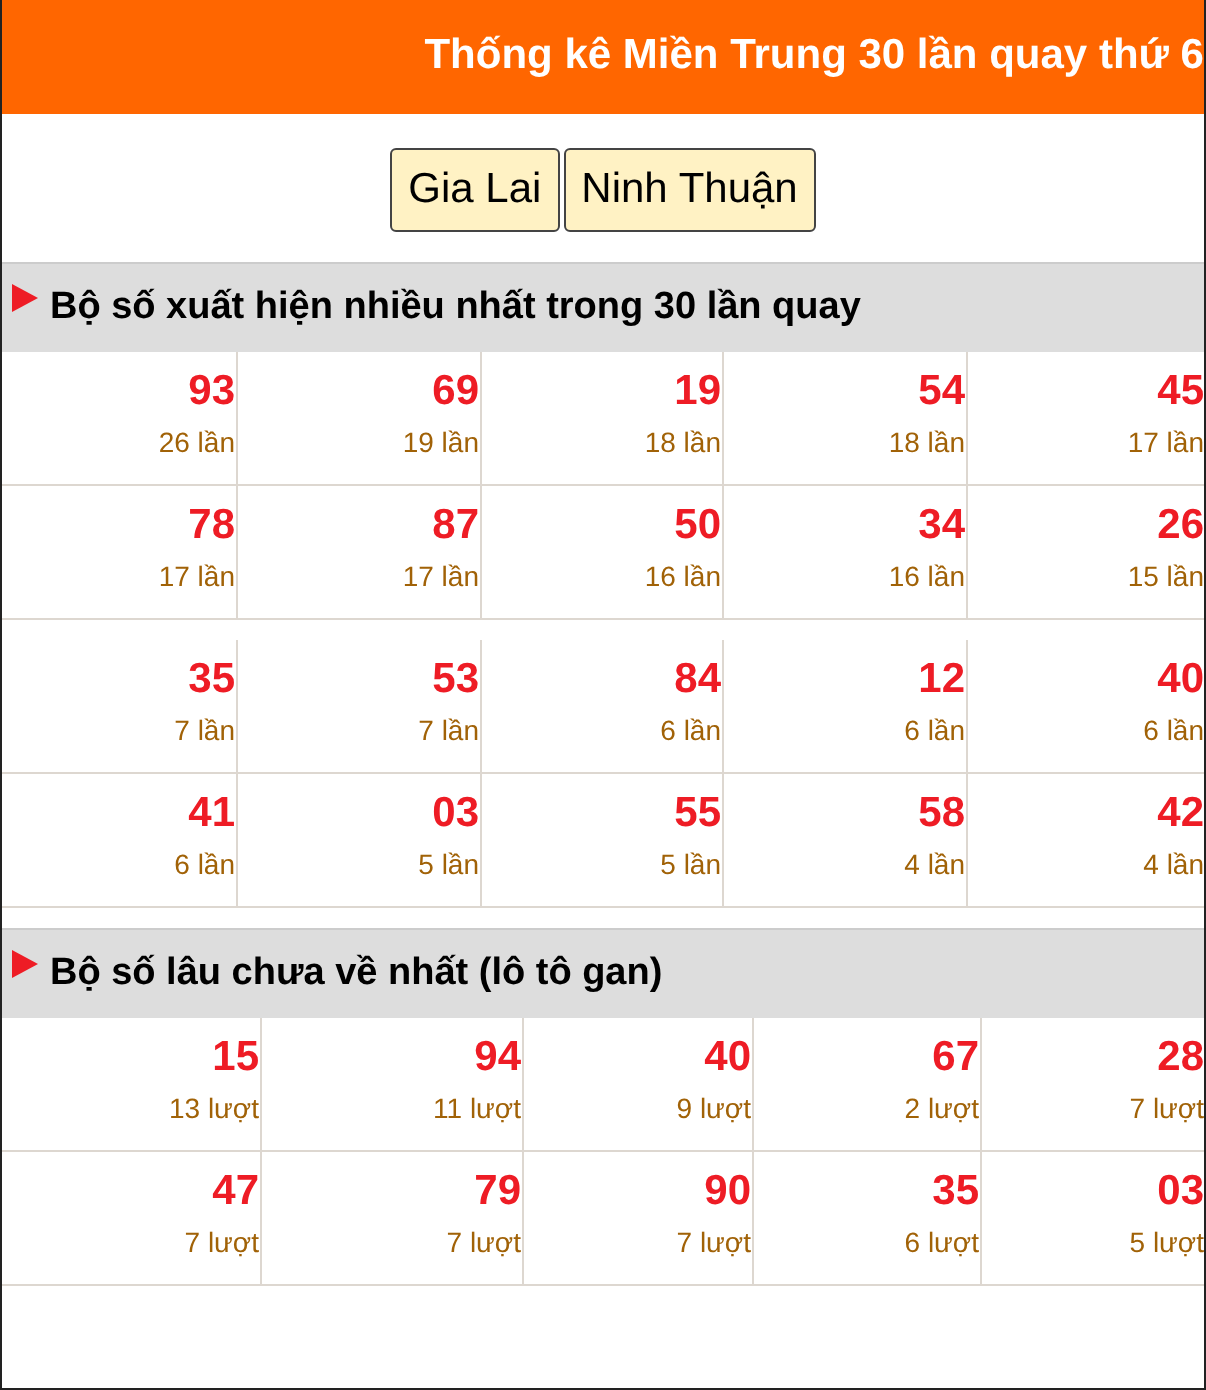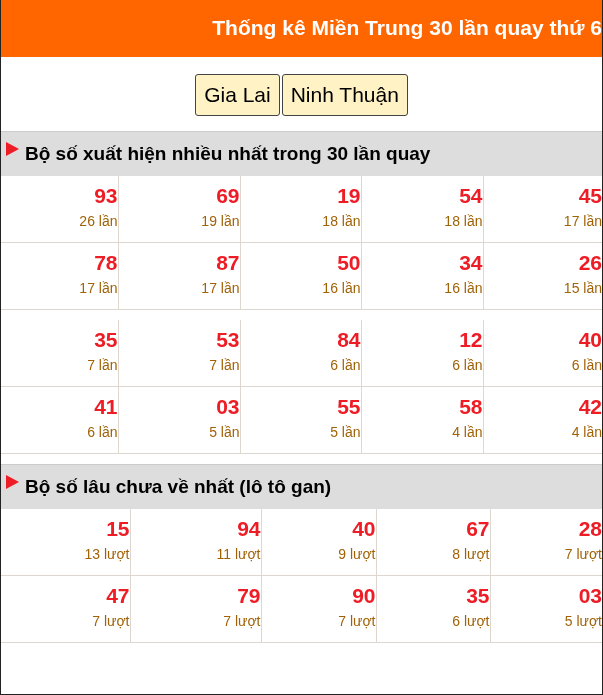--- a/index.html
+++ b/index.html
@@ -166,21 +166,21 @@
             <td>
               <div class="num">94</div>
               <div class="cnt">11 lượt</div>
             </td>
             <td>
               <div class="num">40</div>
               <div class="cnt">9 lượt</div>
             </td>
             <td>
               <div class="num">67</div>
-              <div class="cnt">8 lượt</div>
+              <div class="cnt">2 lượt</div>
             </td>
             <td>
               <div class="num">28</div>
               <div class="cnt">7 lượt</div>
             </td>
           </tr>
           <tr>
             <td>
               <div class="num">47</div>
               <div class="cnt">7 lượt</div>

